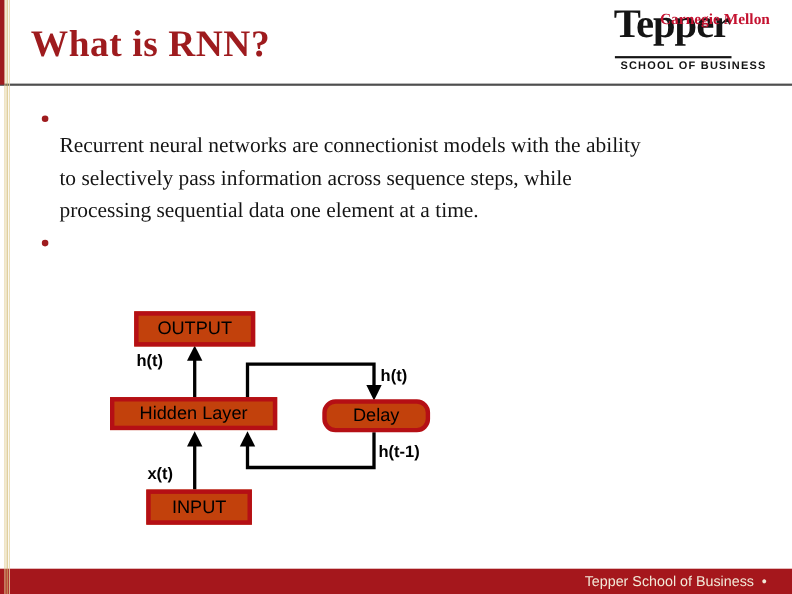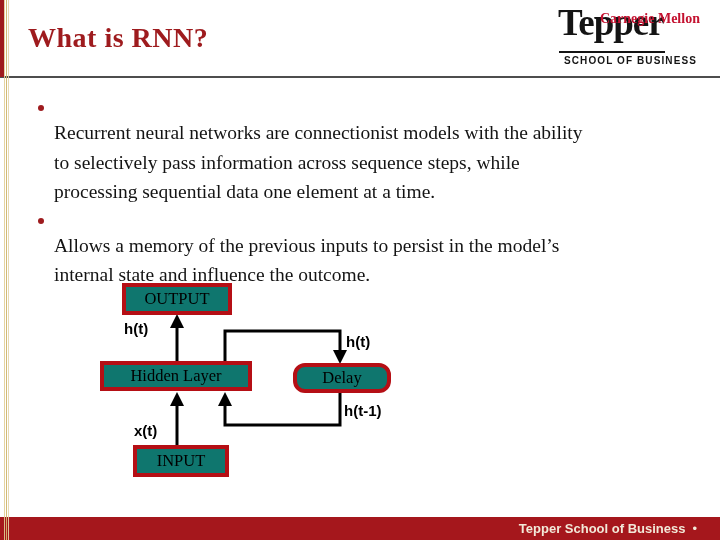--- a/index.html
+++ b/index.html
@@ -9,21 +9,21 @@
   }
   
   .edge-line{position:absolute; top:0; height:540px; width:1px; z-index:6;}
   .edge-line.l1{left:4px; background:rgba(226,206,150,0.9);}
   .edge-line.l2{left:6px; background:rgba(209,183,110,0.95);}
   .edge-line.l3{left:8px; background:rgba(230,214,168,0.9);}
   .corner-bar{position:absolute; left:0; top:0; width:4px; height:77px; background:#9E1B1E; z-index:7;}
   
   .title{
     position:absolute; left:28px; top:22px;
-    font-family:"Liberation Serif",serif; font-weight:700; font-size:28px;
+    font-family:"Liberation Serif",serif; font-weight:700; font-size:34px;
     color:#9E1B1E; letter-spacing:0.5px;
   }
   .divider{position:absolute; left:0; top:76px; width:720px; height:2px; background:#4E4E4E;}
   
   .logo{position:absolute; left:558px; top:8px; width:134px; height:60px;}
   .logo-tepper{position:absolute; left:0; top:-7px; font-family:"Liberation Serif",serif;
     font-weight:700; font-size:37px; color:#141414; letter-spacing:-1px;}
   .logo-cm{position:absolute; left:42px; top:3px; font-family:"Liberation Serif",serif;
     font-weight:700; font-size:14px; color:#C41230; white-space:nowrap;}
   .logo-rule{position:absolute; left:1px; top:43px; width:106px; height:2px; background:#141414;}
@@ -33,38 +33,38 @@
   .bullets{position:absolute; left:36px; top:94px; width:678px;}
   .bullet{display:flex; align-items:flex-start;}
   .bullet-marker{flex:none; width:6px; height:6px; border-radius:50%;
     background:#9E1B1E; margin:11px 10px 0 2px;}
   .bullet-text{font-family:Liberation Serif, serif; font-size:19.5px;
     line-height:29.5px; color:#141414;margin-top:24px;}
   .bullet-line{display:block; white-space:nowrap;}
   
   .diagram{position:absolute; left:90px; top:280px; width:320px; height:200px;}
   .diagram svg{position:absolute; left:0; top:0;}
-  .dbox{position:absolute; box-sizing:border-box; border:4px solid #B50F15; background:#0f766e;
+  .dbox{position:absolute; box-sizing:border-box; border:4px solid #B50F15; background:#c2410c;
     display:flex; align-items:center; justify-content:center;
-    font-family:Liberation Serif, serif; font-size:16.5px; color:#000;}
+    font-family:Liberation Sans, sans-serif; font-size:16.5px; color:#000;}
   .dbox.output{left:32px;  top:3px;   width:110px; height:32px;}
   .dbox.hidden{left:10px;  top:81px;  width:152px; height:30px;}
   .dbox.delay {left:203px; top:83px;  width:98px;  height:30px;border-radius:12px;}
   .dbox.input {left:43px;  top:165px; width:96px;  height:32px;}
   .dlabel{position:absolute; font-family:"Liberation Sans",sans-serif;
     font-weight:700; font-size:15px; color:#000; white-space:nowrap;}
   .dlabel.ht-left {left:34px;  top:40px;}
   .dlabel.ht-right{left:256px; top:53px;}
   .dlabel.htm1    {left:254px; top:122px;}
   .dlabel.xt      {left:44px;  top:142px;}
   
   .footer{position:absolute; left:0; top:517px; width:720px; height:23px;
     background:#A5171C; display:flex; align-items:center; justify-content:flex-end;
     padding-right:16px; box-sizing:border-box; z-index:5;}
-  .footer-school{font-family:"Liberation Sans",sans-serif; font-weight:700;
+  .footer-school{font-family:"Liberation Sans",sans-serif; font-weight:400;
     font-size:13px; color:#F2E9D8;}
   .footer-sep{margin:0 7px; font-size:13px; color:#F2E9D8;}
   .footer-founder{font-family:"Liberation Serif",serif; font-style:italic;
     font-size:13.5px; color:#F2E9D8;}
 </style>
 </head>
 <body>
 
 <div class="slide">
 
@@ -88,24 +88,20 @@
     <div class="bullet">
       <span class="bullet-marker"></span>
       <span class="bullet-text">
         <span class="bullet-line">Recurrent neural networks are connectionist models with the ability</span>
         <span class="bullet-line">to selectively pass information across sequence steps, while</span>
         <span class="bullet-line">processing sequential data one element at a time.</span>
       </span>
     </div>
     <div class="bullet">
       <span class="bullet-marker"></span>
-      <span class="bullet-text">
-        <span class="bullet-line">Allows a memory of the previous inputs to persist in the model’s</span>
-        <span class="bullet-line">internal state and influence the outcome.</span>
-      </span>
     </div>
   </div>
 
   <div class="diagram">
     <svg width="320" height="200" viewBox="0 0 320 200">
 
       <line x1="87" y1="81" x2="87" y2="45" stroke="#000" stroke-width="3"></line>
       <polygon points="87,34 80,48 94,48" fill="#000"></polygon>
 
       <polyline points="135,81 135,51 250,51 250,76" fill="none" stroke="#000" stroke-width="3"></polyline>

